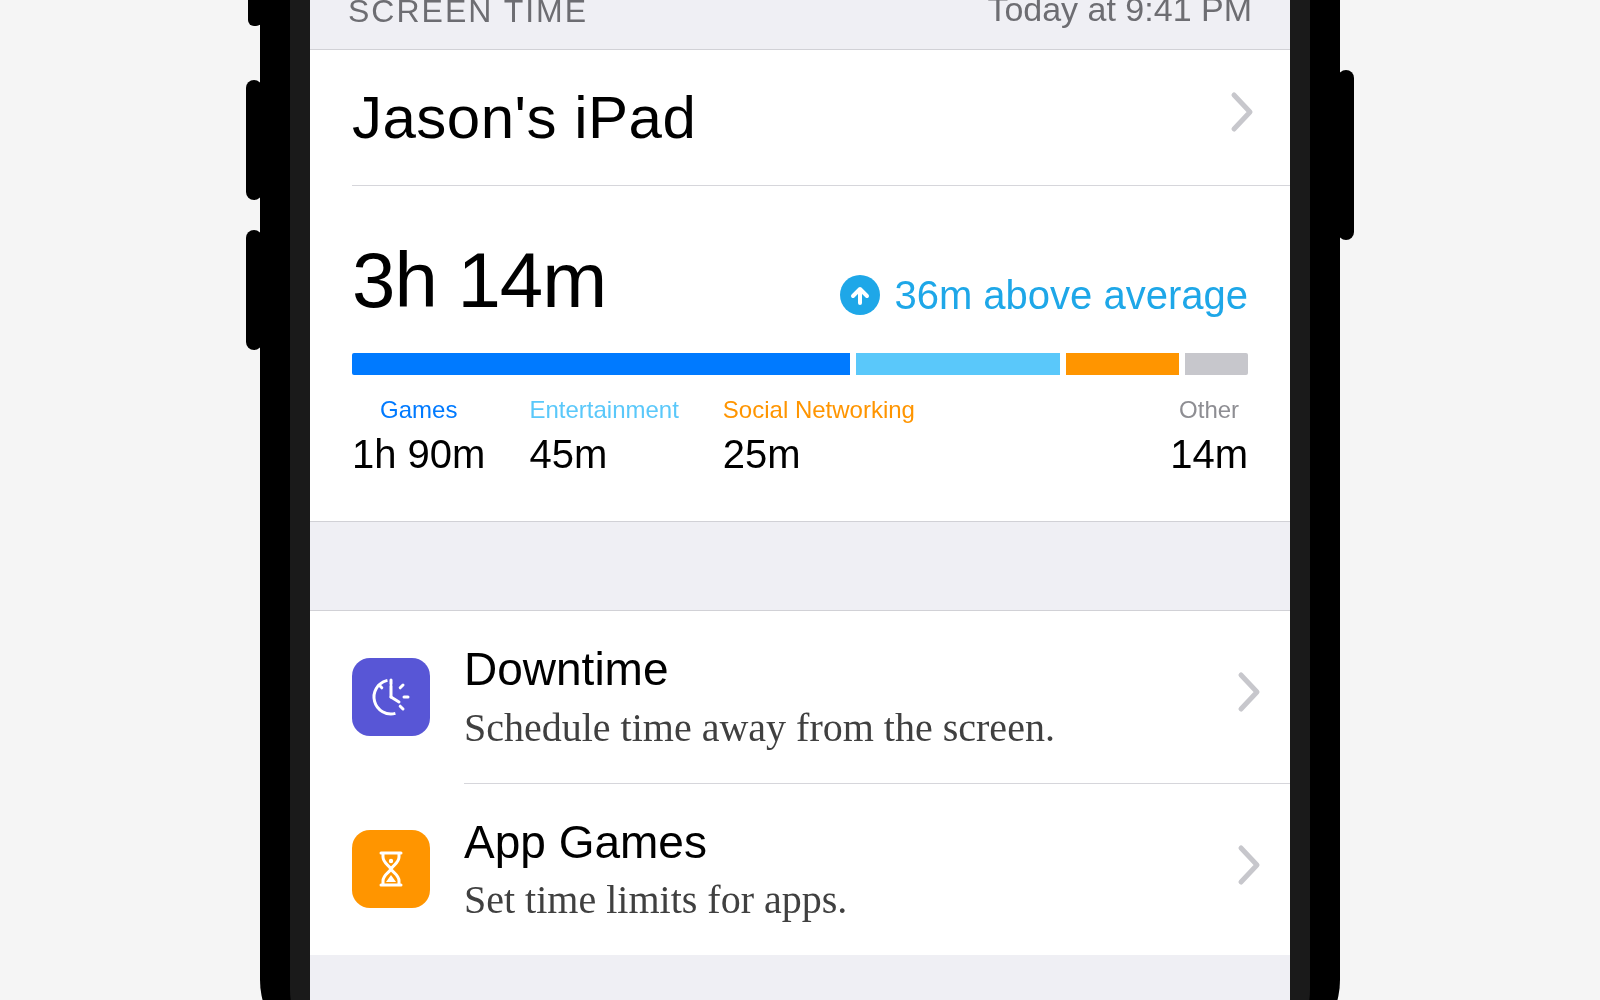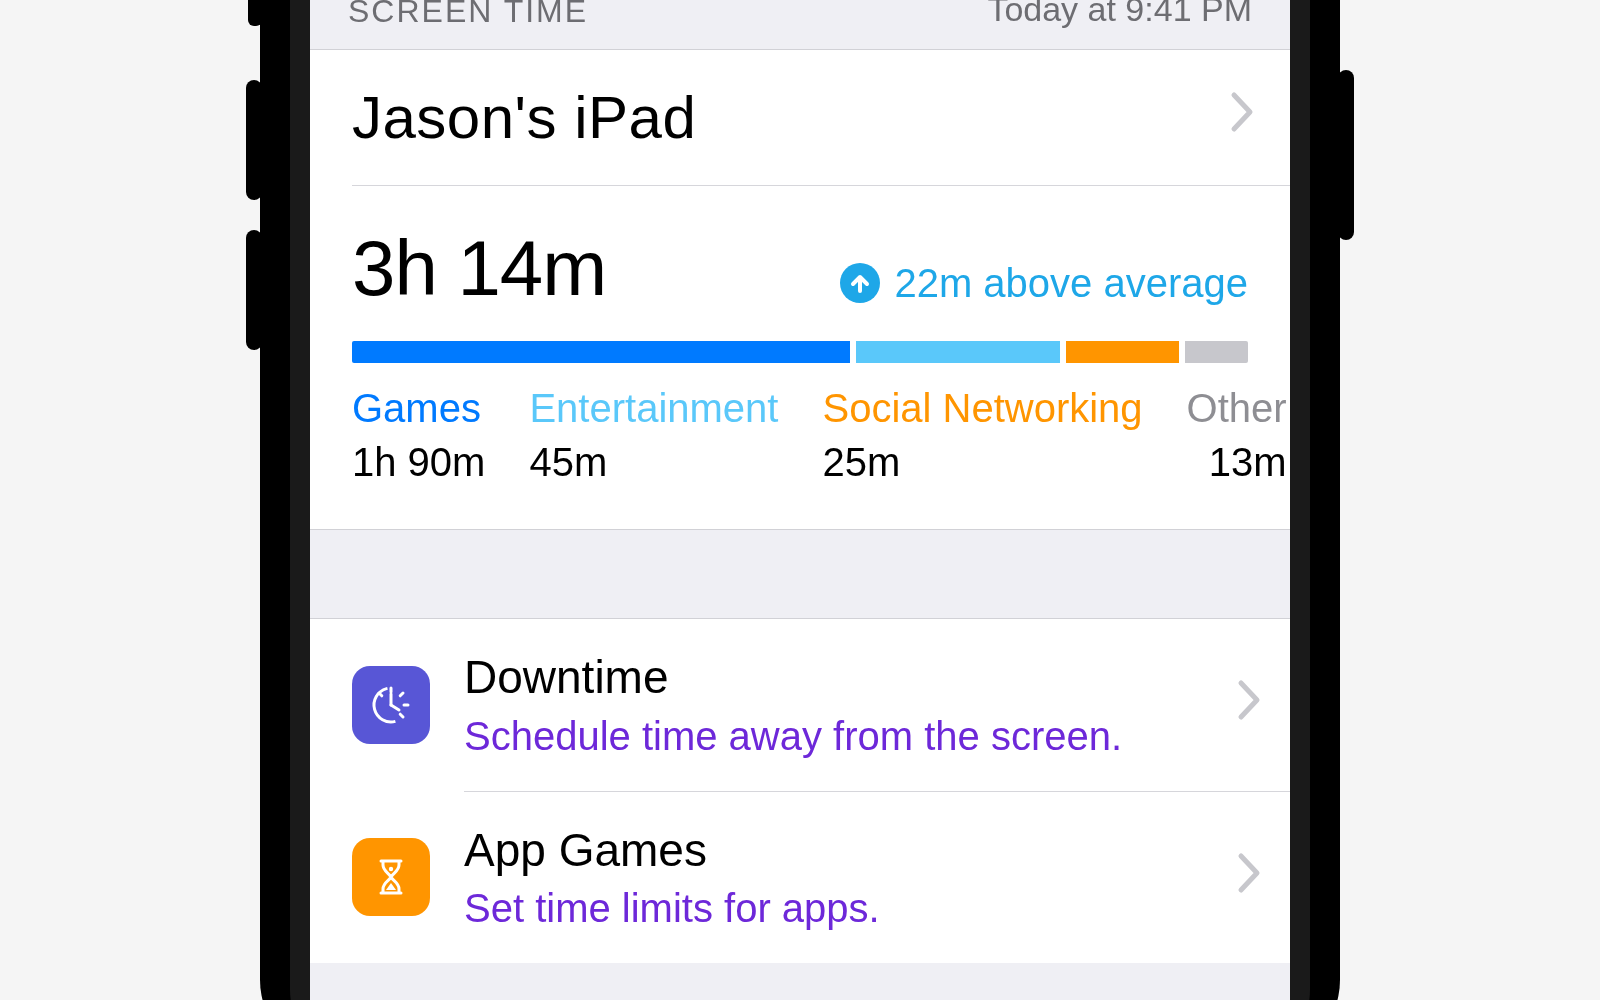--- a/index.html
+++ b/index.html
@@ -90,20 +90,21 @@
     letter-spacing: 0.5px;
   }
   .sep {
     height: 1px;
     background: #d6d6db;
     margin-left: 42px;
   }
 
   .summary {
     padding: 34px 42px 42px 42px;
+    margin-top: 12px;
   }
   .summary-top {
     display: flex;
     justify-content: space-between;
     align-items: baseline;
   }
   .total-time {
     font-size: 78px;
     font-weight: 400;
     letter-spacing: -1px;
@@ -137,21 +138,21 @@
   .seg-social  { background: #ff9500; }
   .seg-other   { background: #c7c7cc; }
 
   .cat-row {
     display: flex;
     margin-top: 20px;
     gap: 44px;
   }
   .cat { flex: 0 0 auto; }
   .cat.other { margin-left: auto; text-align: right; }
-  .cat .name { font-size: 40px; }
+  .cat .name { font-size: 24px; text-align: center; }
   .cat .dur  { font-size: 40px; color: #000; margin-top: 4px; }
   .c-games  .name { color: #007aff; }
   .c-ent    .name { color: #5ac8fa; }
   .c-social .name { color: #ff9500; }
   .c-other  .name { color: #8e8e93; }
 
   .gap {
     height: 90px;
     background: #efeff4;
     border-top: 1px solid #d1d1d6;
@@ -167,21 +168,21 @@
   .menu-icon {
     width: 78px; height: 78px;
     border-radius: 18px;
     display: flex; align-items: center; justify-content: center;
     flex: 0 0 auto;
   }
   .menu-icon.purple { background: #5856d6; }
   .menu-icon.orange { background: #ff9500; }
   .menu-icon svg { width: 48px; height: 48px; }
   .menu-text .title { font-size: 46px; color: #000; }
-  .menu-text .sub   { font-size: 40px; color: #6d28d9; margin-top: 4px; white-space: nowrap;}
+  .menu-text .sub   { font-size: 40px; color: #404040; margin-top: 4px; white-space: nowrap; font-family: Liberation Serif, serif;}
   .menu-row .chevron { margin-left: auto; }
 
   .chevron svg { width: 26px; height: 42px; }
   .chevron svg path { stroke: #c7c7cc; stroke-width: 5; fill: none; stroke-linecap: round; stroke-linejoin: round; }
 
   .sep-inset {
     height: 1px;
     background: #d6d6db;
     margin-left: 154px;
   }
@@ -217,21 +218,21 @@
 
         <div class="summary">
           <div class="summary-top">
             <span class="total-time">3h 14m</span>
             <span class="delta">
               <span class="delta-icon">
                 <svg viewBox="0 0 24 24">
                     <path d="M12 20 V6 M12 6 L5 13 M12 6 L19 13" stroke="#fff" stroke-width="4" fill="none" stroke-linecap="round" stroke-linejoin="round"></path>
                   </svg>
               </span>
-              <span>22m above average</span>
+              <span>36m above average</span>
             </span>
           </div>
 
           <div class="bar" id="bar">
               <div class="seg-games" style="width: 56.701%;"></div>
               <div class="seg-ent" style="width: 23.1959%;"></div>
               <div class="seg-social" style="width: 12.8866%;"></div>
               <div class="seg-other" style="width: 7.21649%;"></div>
             </div>
 
@@ -243,21 +244,21 @@
             <div class="cat c-ent">
               <div class="name">Entertainment</div>
               <div class="dur">45m</div>
             </div>
             <div class="cat c-social">
               <div class="name">Social Networking</div>
               <div class="dur">25m</div>
             </div>
             <div class="cat c-other other">
               <div class="name">Other</div>
-              <div class="dur">13m</div>
+              <div class="dur">14m</div>
             </div>
           </div>
         </div>
       </div>
 
       <div class="gap"></div>
 
       <div class="card">
 
         <div class="menu-row">

